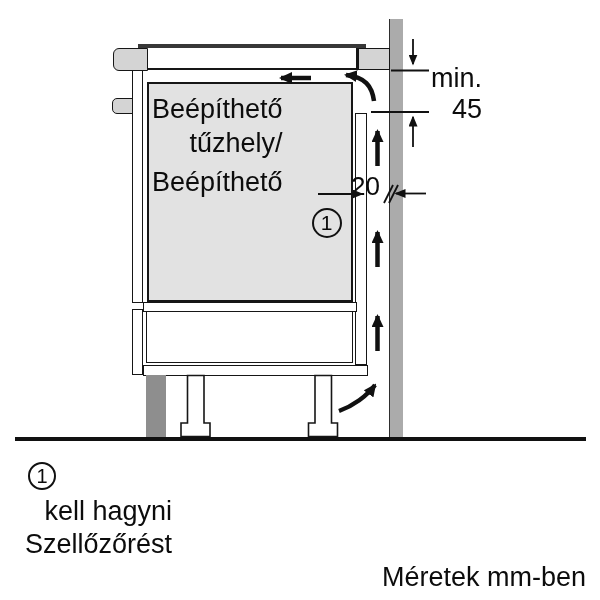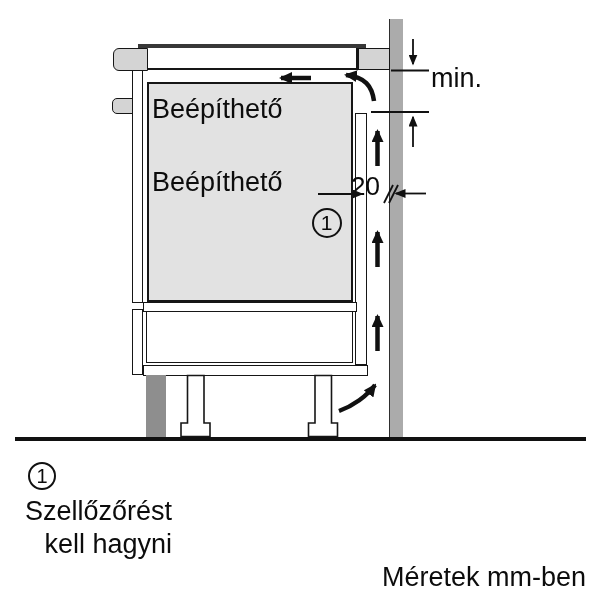--- a/index.html
+++ b/index.html
@@ -43,52 +43,54 @@
   <div class="shape" style="left:113px; top:48px; width:35px; height:23px; background:#d4d4d4; border:1.6px solid #161616; border-radius:6px 0 0 6px;"></div>
 
   <div class="shape" style="left:112px; top:98px; width:21px; height:15.5px; background:#d4d4d4; border:1.6px solid #161616; border-radius:5px 0 0 5px;"></div>
 
   <div class="shape" style="left:132px; top:70px; width:11px; height:233px; background:#fff; border:1.6px solid #161616;"></div>
 
   <div class="shape" style="left:147px; top:82px; width:206px; height:220px; background:#e2e2e2; border:2.2px solid #161616;"></div>
 
   <div class="abs txt" style="left:152px; top:92px; font-size:27px; line-height:34px;">
     <span>Beépíthető</span>
+    <span>tűzhely/</span>
   </div>
   <div class="abs txt" style="left:152px; top:165px; font-size:27px; line-height:34px;">
     <span>Beépíthető</span>
   </div>
 
   <div class="shape" style="left:355px; top:113px; width:11.5px; height:252px; background:#fff; border:1.6px solid #161616;"></div>
 
   <div class="shape" style="left:143px; top:302px; width:214px; height:9.5px; background:#fff; border:1.6px solid #161616;"></div>
 
   <div class="shape" style="left:146px; top:311px; width:207px; height:52px; background:#fff; border:1.6px solid #161616;"></div>
 
   <div class="shape" style="left:132px; top:309px; width:11px; height:66px; background:#fff; border:1.6px solid #161616;"></div>
 
   <div class="shape" style="left:143px; top:365px; width:225px; height:10.5px; background:#fff; border:1.6px solid #161616;"></div>
 
   <div class="shape" style="left:146px; top:375px; width:20px; height:62px; background:#8e8e8e;"></div>
 
   <div class="abs txt" style="left:431px; top:63px; font-size:27px; line-height:31px;">
     <span>min.</span>
+    <span>45</span>
   </div>
   <div class="abs txt" style="left:316px; top:171px; font-size:26px;margin-left:35px;">20</div>
 
   <div class="abs callout-circle" style="left:311.5px; top:207.5px; width:30px; height:30px;">
     <span>1</span>
   </div>
 
   <div class="abs callout-circle" style="left:28px; top:462px; width:28px; height:28px; border-width:2px; font-size:20px;">
     <span>1</span>
   </div>
   <div class="abs txt" style="left:25px; top:495px; font-size:27px; line-height:33px;">
+    <span>kell hagyni</span>
     <span>Szellőzőrést</span>
-    <span>kell hagyni</span>
   </div>
 
   <div class="abs txt" style="right:14px; top:562px; font-size:27px;">Méretek mm-ben</div>
 
   <svg class="overlay" width="600" height="600" viewBox="0 0 600 600">
     <defs>
       <marker id="mthick" viewBox="0 0 13 12" refX="11" refY="6" markerWidth="13" markerHeight="12" markerUnits="userSpaceOnUse" orient="auto">
         <path d="M0,0 L13,6 L0,12 Z" fill="#111"></path>
       </marker>
       <marker id="mthin" viewBox="0 0 11 9" refX="9.5" refY="4.5" markerWidth="11" markerHeight="9" markerUnits="userSpaceOnUse" orient="auto">

